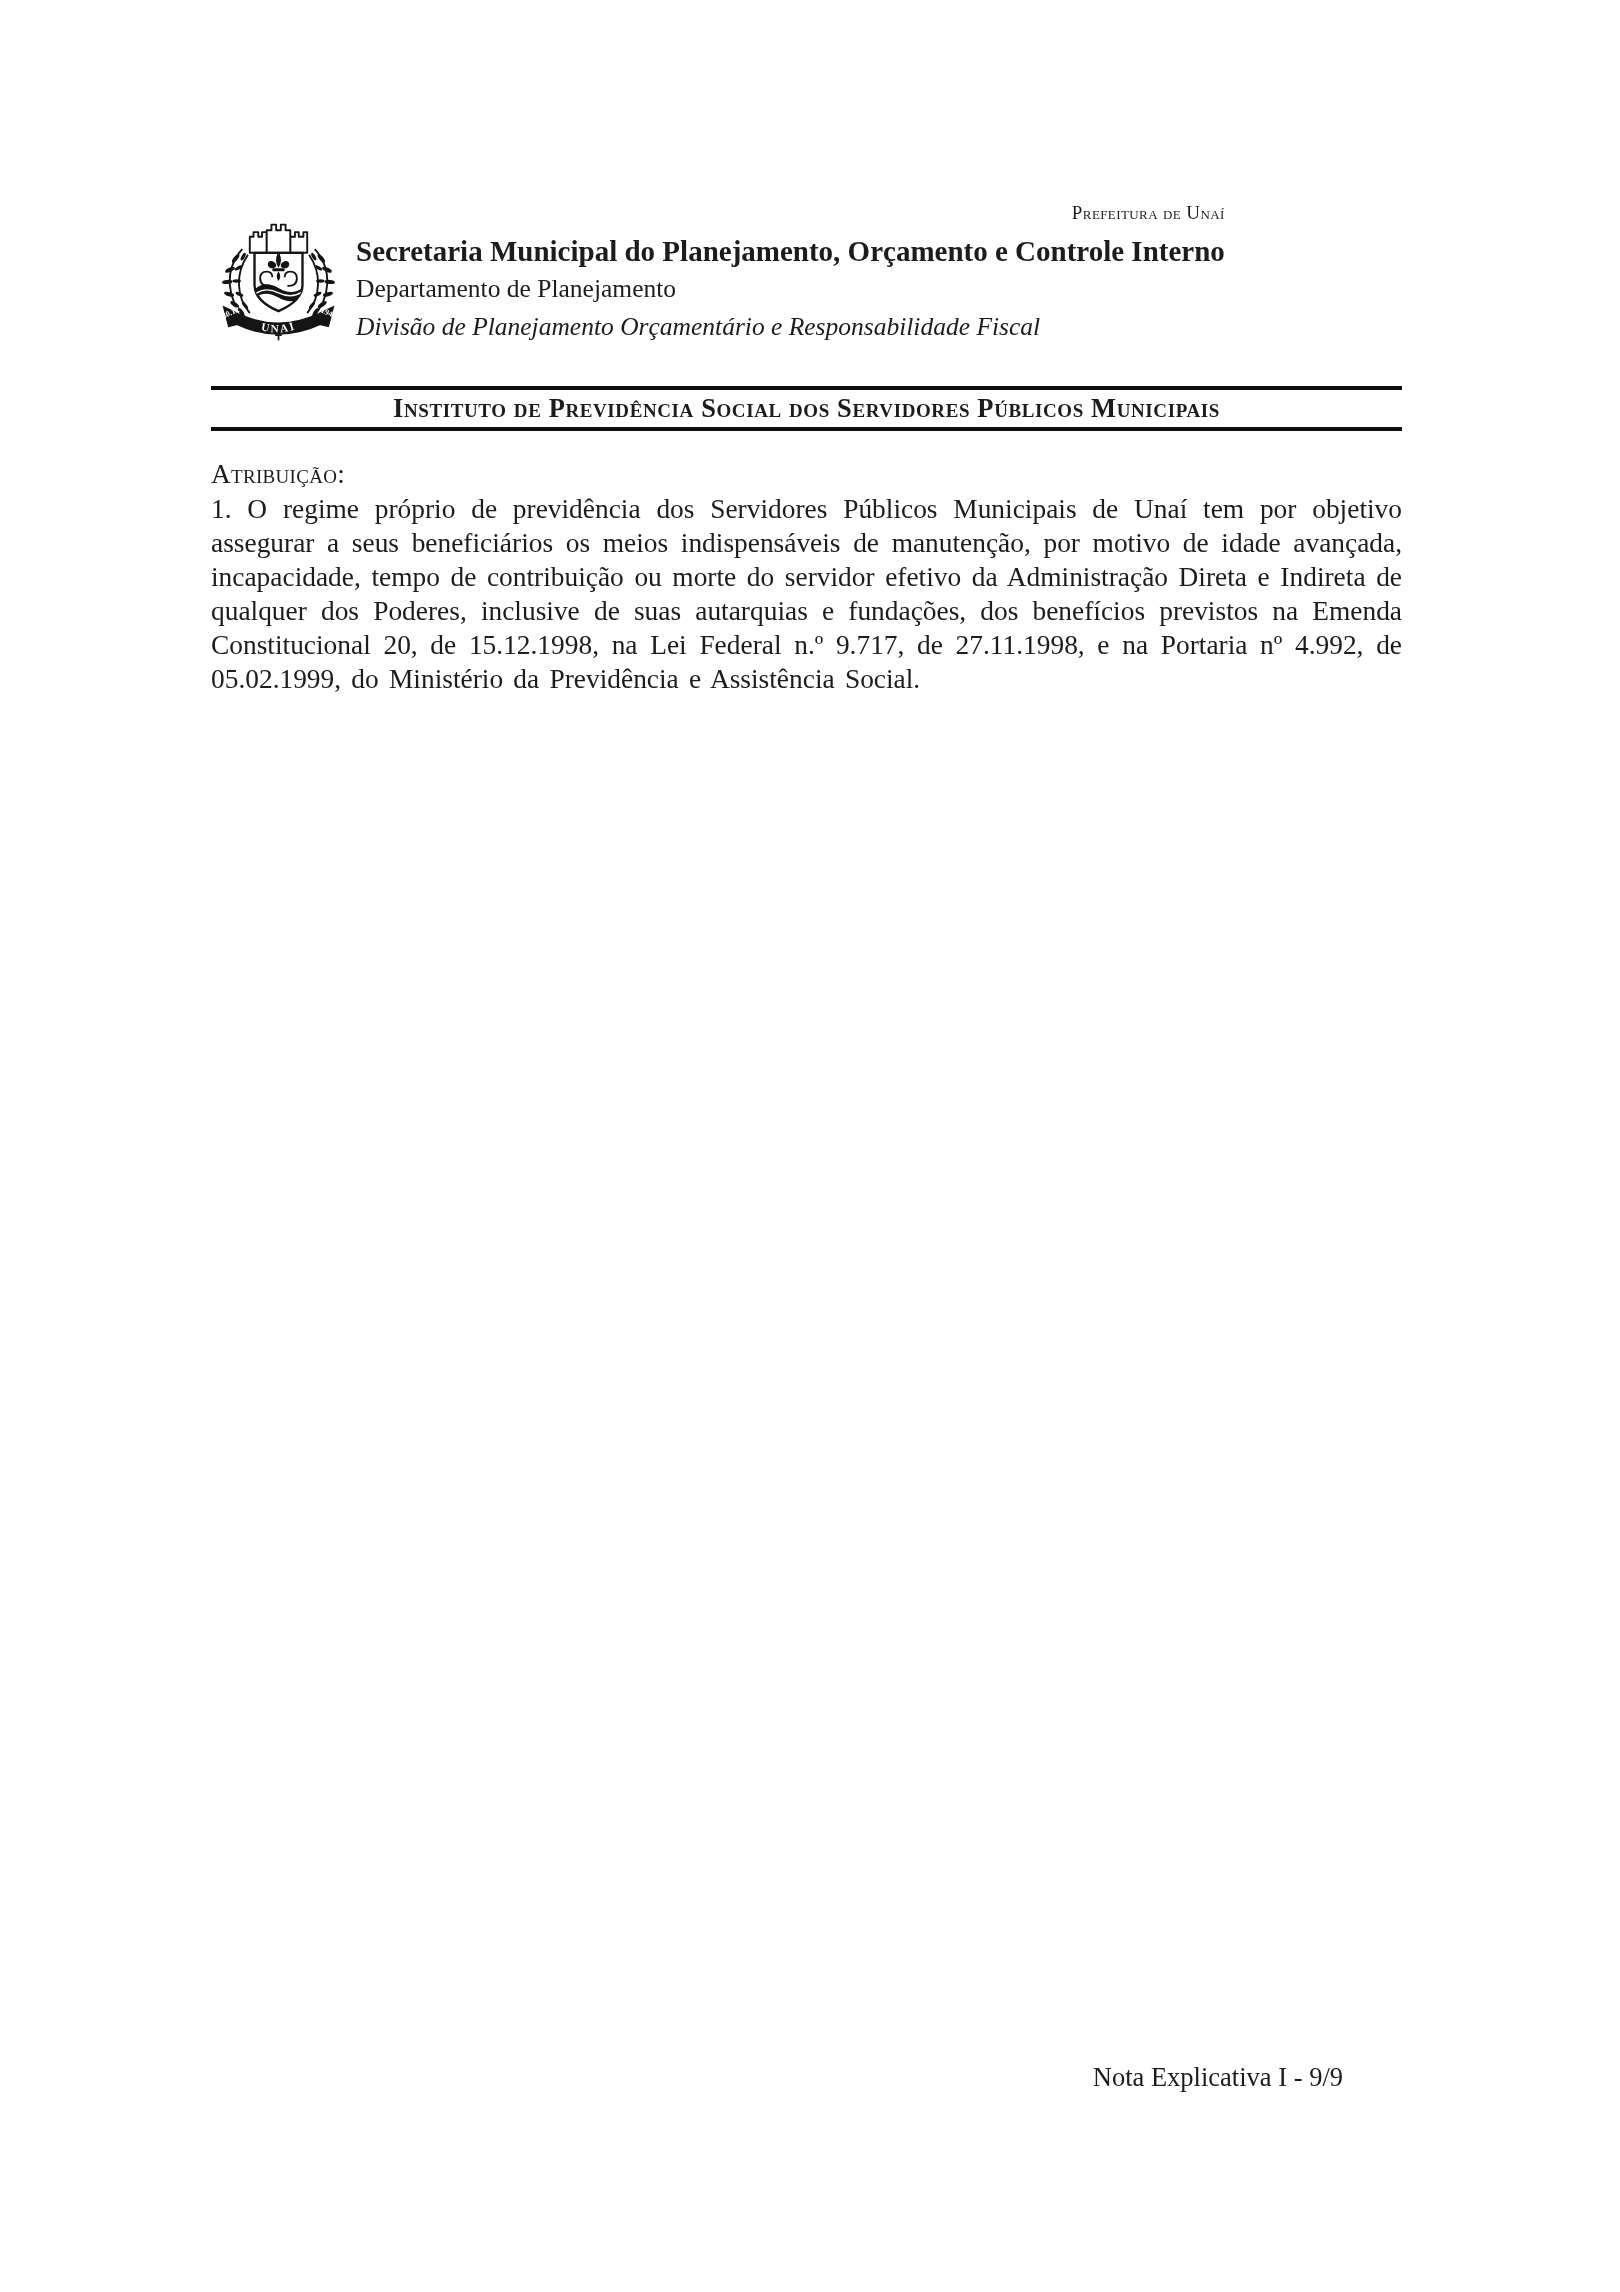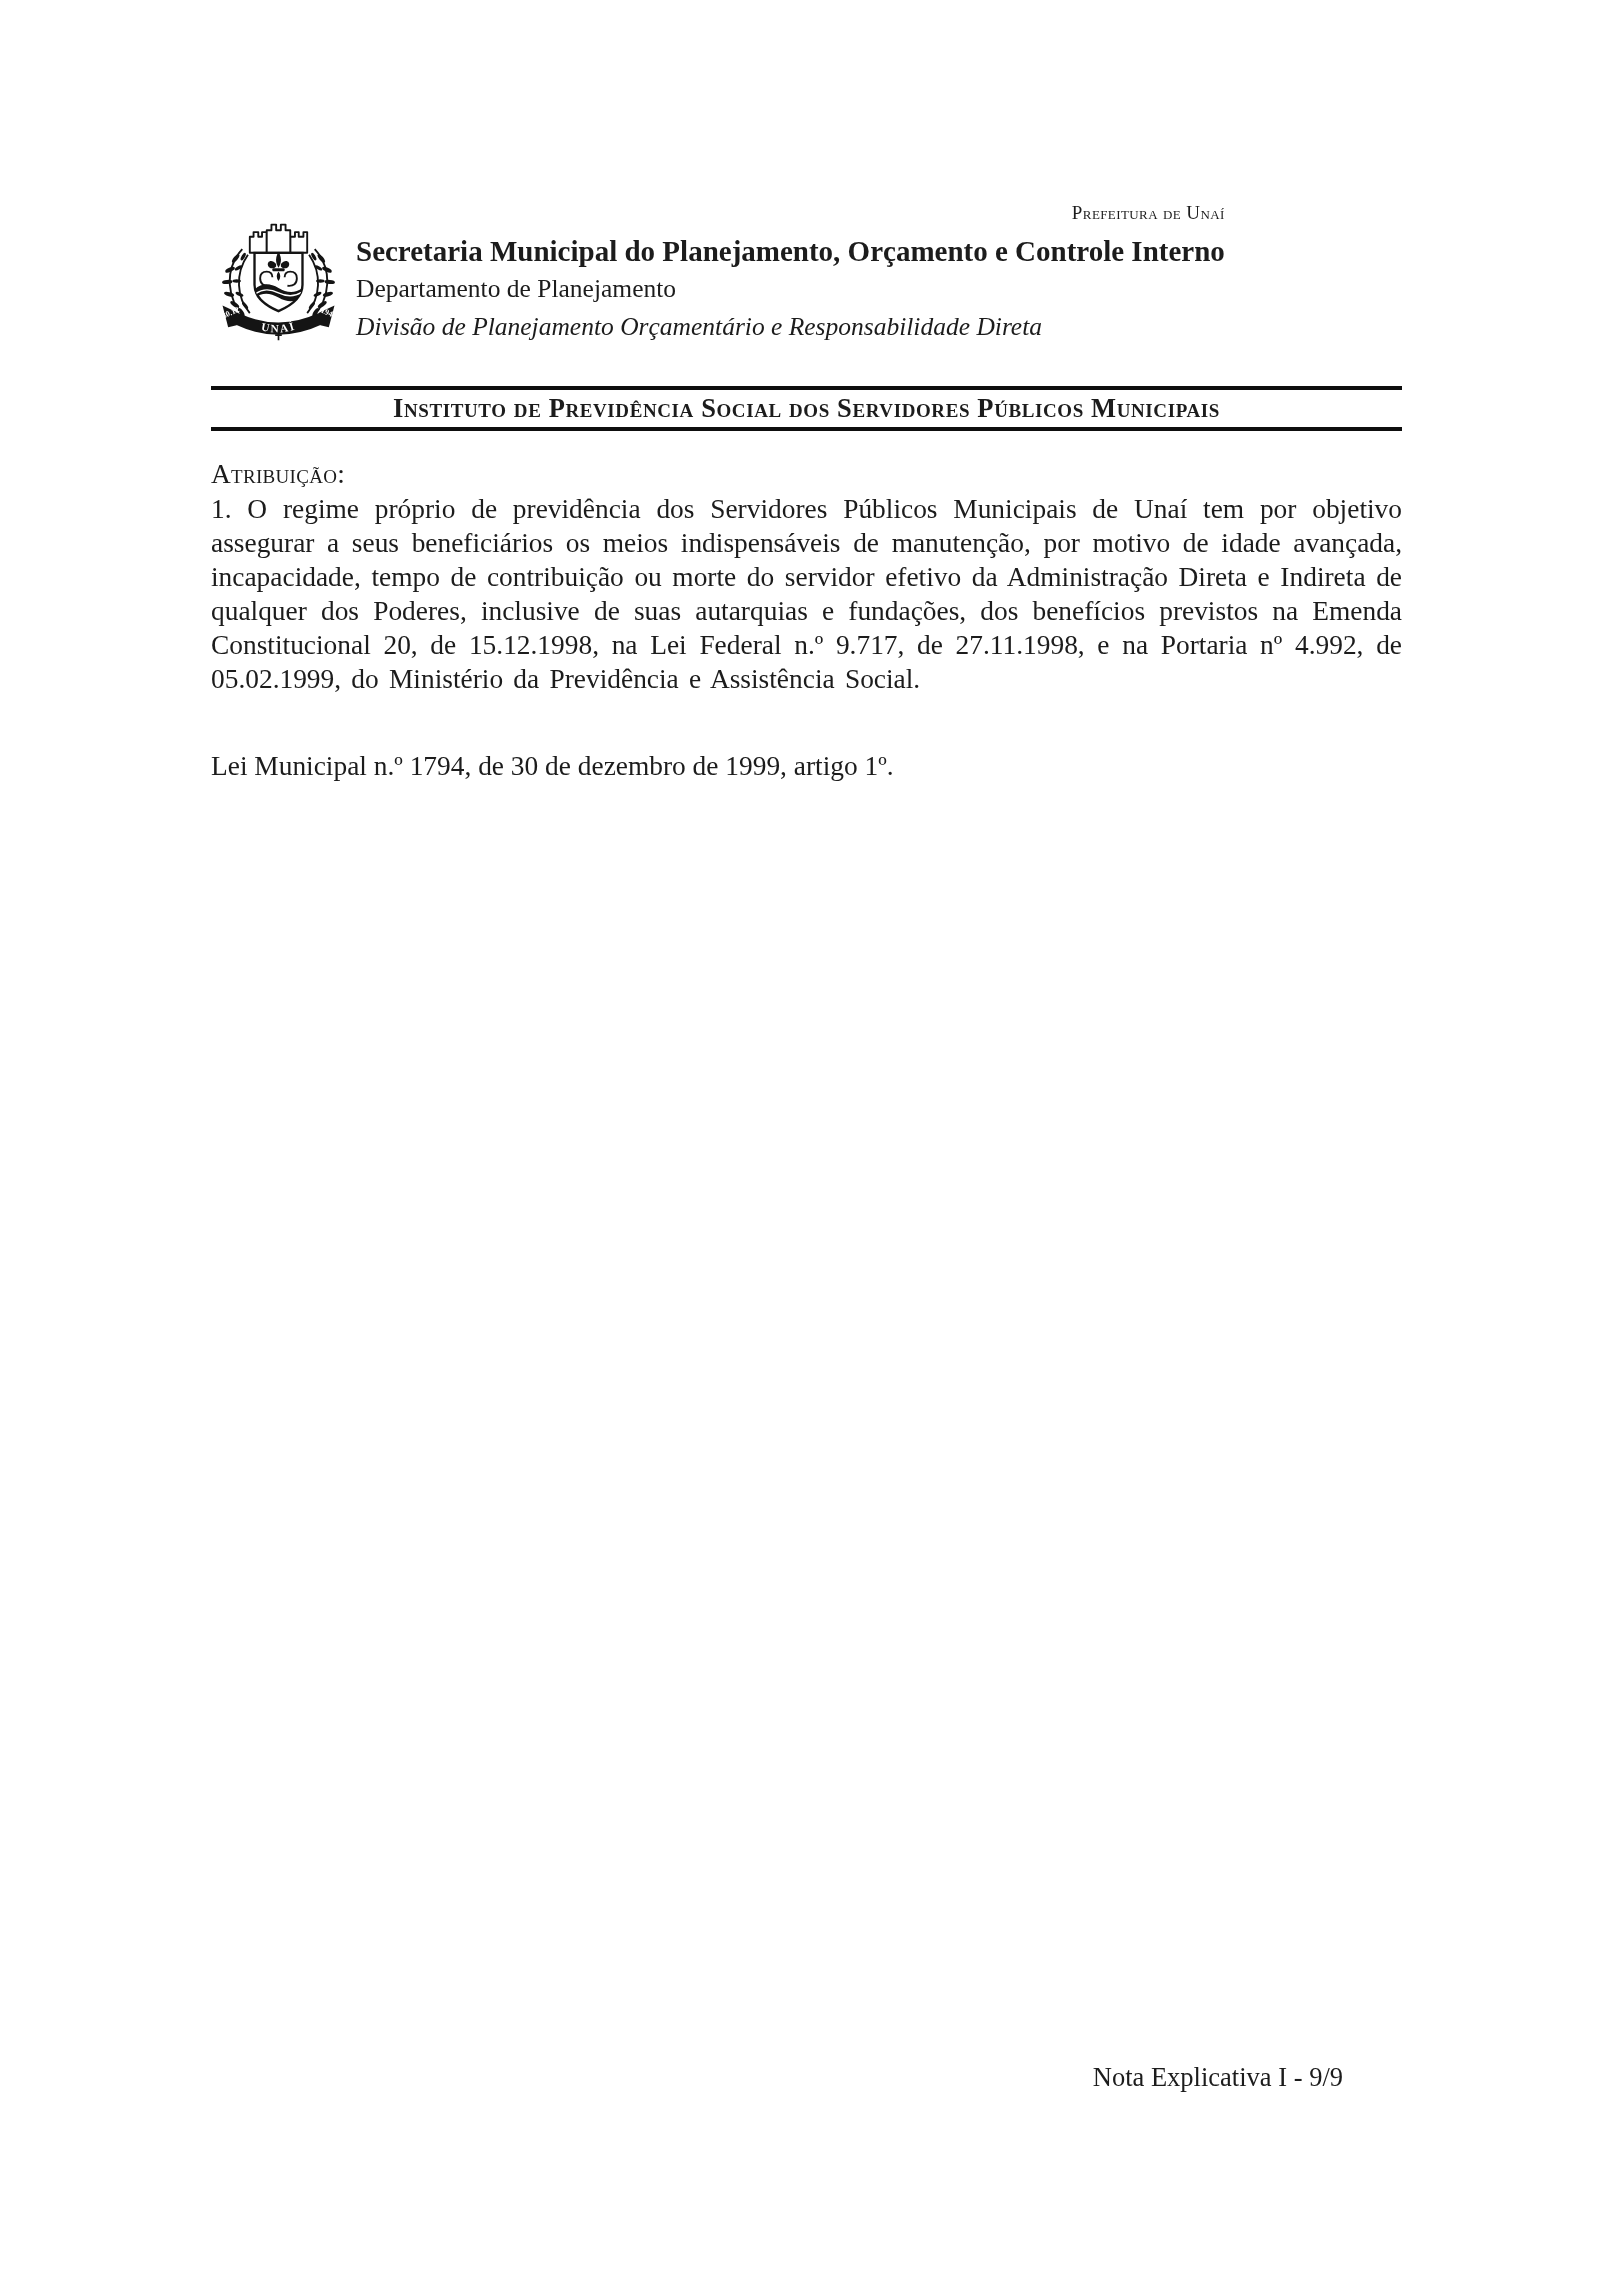--- a/index.html
+++ b/index.html
@@ -142,36 +142,35 @@
         <text transform="translate(14 124) rotate(-24)" font-size="8.5" font-weight="bold" fill="#ffffff" font-family="Liberation Serif, DejaVu Serif, serif">30.12</text>
         <text transform="translate(117 117) rotate(24)" font-size="8.5" font-weight="bold" fill="#ffffff" font-family="Liberation Serif, DejaVu Serif, serif">1943</text>
         <path d="M72.5 138 v9 M69 141.5 h7" stroke="#141414" stroke-width="1.8" fill="none"></path>
       </svg>
     </div>
 
     <div class="header-text">
       <div class="org-name">Prefeitura de Unaí</div>
       <div class="org-secretariat">Secretaria Municipal do Planejamento, Orçamento e Controle Interno</div>
       <div class="org-department">Departamento de Planejamento</div>
-      <div class="org-division">Divisão de Planejamento Orçamentário e Responsabilidade Direta</div>
+      <div class="org-division">Divisão de Planejamento Orçamentário e Responsabilidade Fiscal</div>
     </div>
   </header>
 
   <div class="title-band">
     <h1 class="doc-title">Instituto de Previdência Social dos Servidores Públicos Municipais</h1>
   </div>
 
   <main class="content">
     <section>
       <h2 class="section-label">Atribuição:</h2>
       <p class="section-body">1. O regime próprio de previdência dos Servidores Públicos Municipais de Unaí tem por objetivo assegurar a seus beneficiários os meios indispensáveis de manutenção, por motivo de idade avançada, incapacidade, tempo de contribuição ou morte do servidor efetivo da Administração Direta e Indireta de qualquer dos Poderes, inclusive de suas autarquias e fundações, dos benefícios previstos na Emenda Constitucional 20, de 15.12.1998, na Lei Federal n.º 9.717, de 27.11.1998, e na Portaria nº 4.992, de 05.02.1999, do Ministério da Previdência e Assistência Social.</p>
     </section>
 
     <section class="section-fonte">
-      <p class="section-body">Lei Municipal n.º 1794, de 30 de dezembro de 1999, artigo 1º.</p>
     </section>
   </main>
 
   <footer class="footer">
     <span>Nota Explicativa I - 9/9</span>
   </footer>
 
 </div>
 
 

